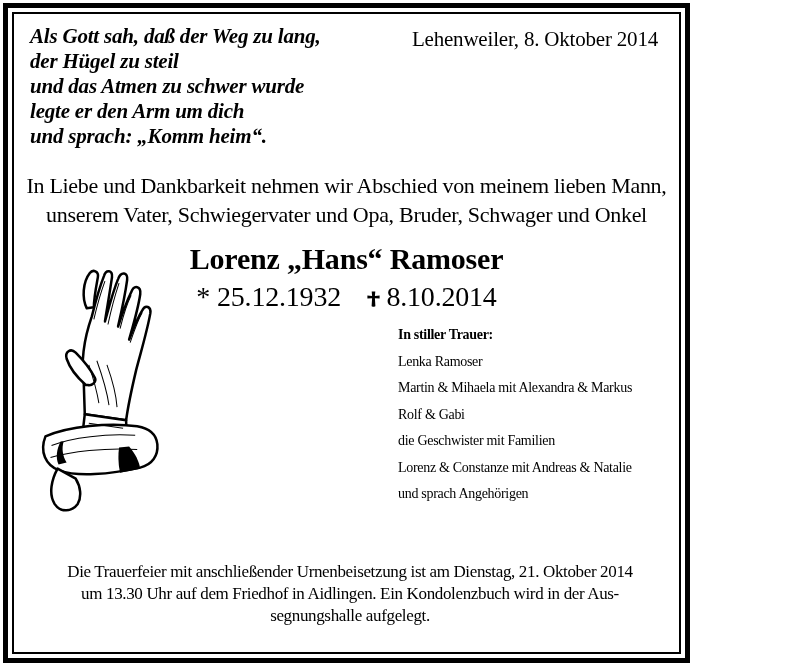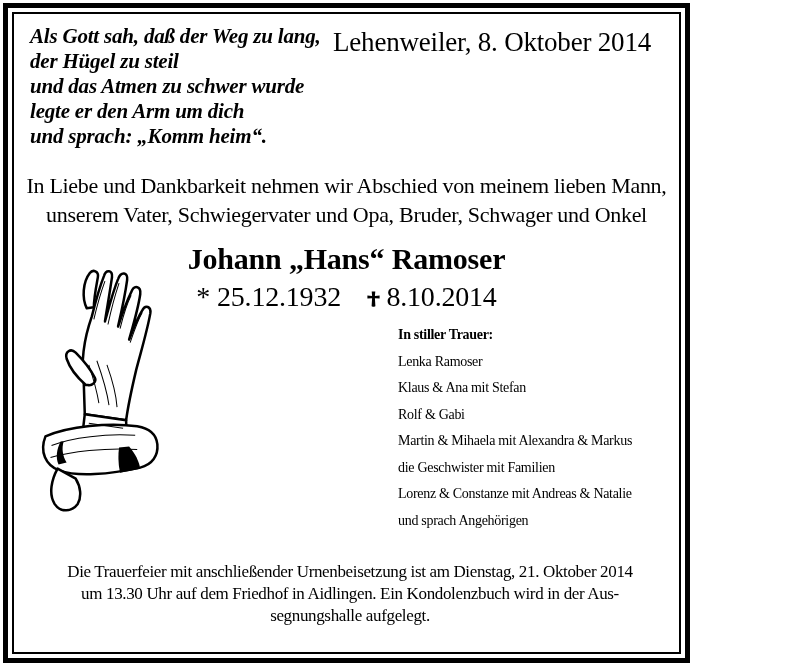--- a/index.html
+++ b/index.html
@@ -28,22 +28,22 @@
     left: 30px; top: 24px;
     font-size: 21px;
     line-height: 25px;
     font-weight: bold;
     font-style: italic;
     white-space: pre-line;
     letter-spacing: -0.2px;
   }
   .dateline {
     position: absolute;
-    top: 27px; right: 42px;
-    font-size: 27px;
+    top: 27px; right: 35px;
+    font-size: 21px;
     letter-spacing: -0.2px;
   }
   .intro {
     position: absolute;
     left: 20px; right: 20px; top: 171px;
     text-align: center;
     font-size: 22px;
     line-height: 29px;
     white-space: pre-line;
     letter-spacing: -0.3px;
@@ -106,21 +106,21 @@
 der Hügel zu steil
 und das Atmen zu schwer wurde
 legte er den Arm um dich
 und sprach: „Komm heim“.</div>
 
   <div class="dateline">Lehenweiler, 8. Oktober 2014</div>
 
   <div class="intro">In Liebe und Dankbarkeit nehmen wir Abschied von meinem lieben Mann,
 unserem Vater, Schwiegervater und Opa, Bruder, Schwager und Onkel</div>
 
-  <div class="deceased-name">Johann „Hans“ Ramoser</div>
+  <div class="deceased-name">Lorenz „Hans“ Ramoser</div>
 
   <div class="life-dates">
     <span>*</span>
     <span>25.12.1932</span>
     <span class="sep"></span>
     <span class="cross" aria-label="✝">
       <svg viewBox="0 0 13 16" width="13" height="16">
         <path fill="#000" d="M4.7 0.4 L8.3 0.4 L7.9 5 L12.6 4.6 L12.6 7.6 L7.9 7.2 L8.4 15.2 C8.4 15.2 7.4 15.8 6.5 15.8 C5.6 15.8 4.6 15.2 4.6 15.2 L5.1 7.2 L0.4 7.6 L0.4 4.6 L5.1 5 Z"></path>
       </svg>
     </span>
@@ -153,23 +153,22 @@
         <path d="M14 192 C34 186 68 182 100 184"></path>
         <path d="M52 158 L86 163"></path>
       </g>
     </svg>
   </div>
 
   <div class="mourning">
     <div class="heading">In stiller Trauer:</div>
     <ul>
       <li>Lenka Ramoser</li>
-      <li>Klaus &amp; Ana mit Stefan</li>
+      <li>Martin &amp; Mihaela mit Alexandra &amp; Markus</li>
       <li>Rolf &amp; Gabi</li>
-      <li>Martin &amp; Mihaela mit Alexandra &amp; Markus</li>
       <li>die Geschwister mit Familien</li>
       <li>Lorenz &amp; Constanze mit Andreas &amp; Natalie</li>
       <li>und sprach Angehörigen</li>
     </ul>
   </div>
 
   <div class="funeral">Die Trauerfeier mit anschließender Urnenbeisetzung ist am Dienstag, 21. Oktober 2014
 um 13.30 Uhr auf dem Friedhof in Aidlingen. Ein Kondolenzbuch wird in der Aus-
 segnungshalle aufgelegt.</div>
 </div>

